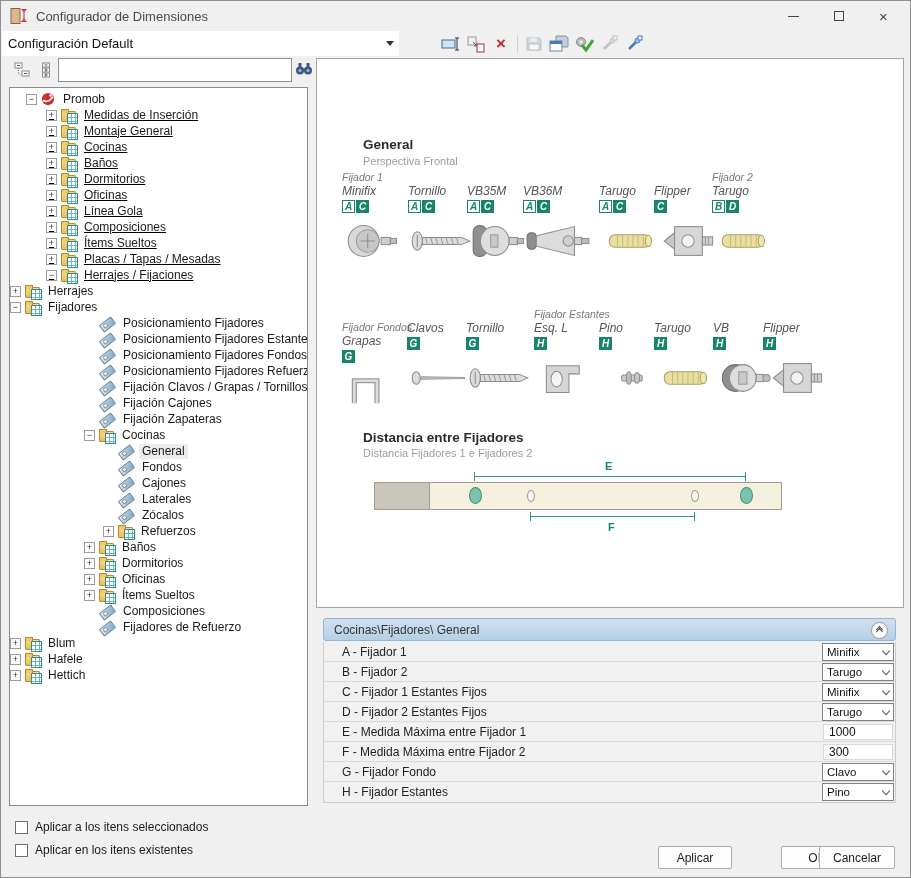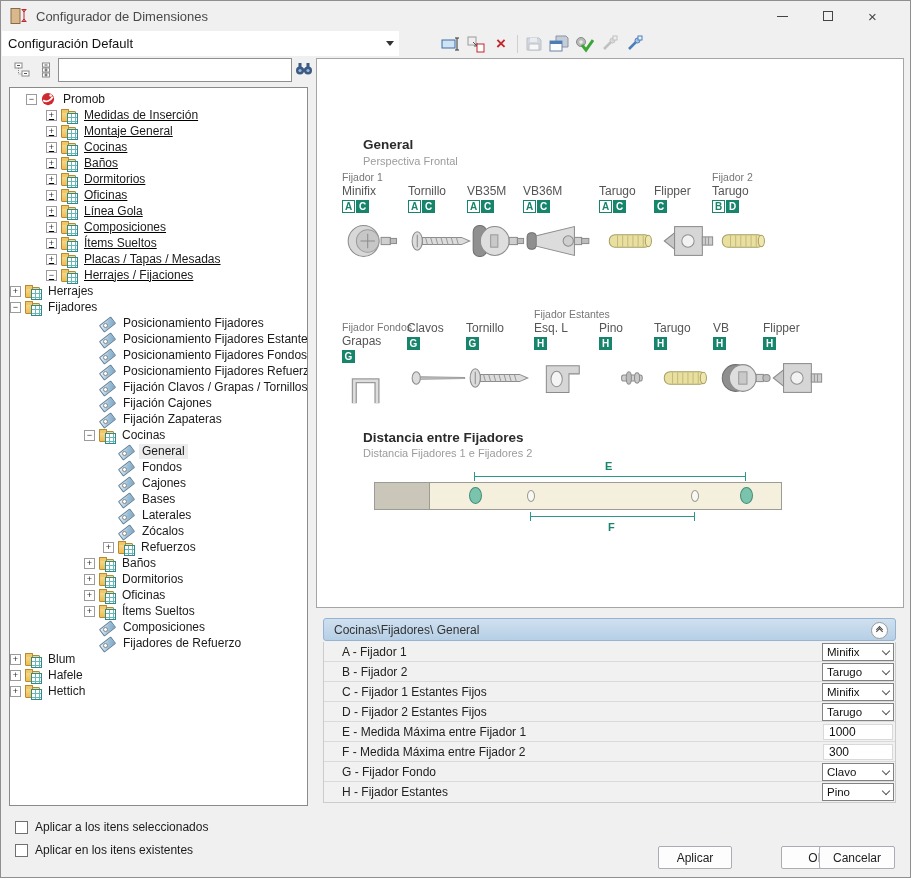--- a/index.html
+++ b/index.html
@@ -1,21 +1,21 @@
 <!DOCTYPE html>
 <html><head>
 <meta charset="utf-8">
 <style>
   html,body{margin:0;padding:0;background:#fff;}
   body{font-family:"Liberation Sans",sans-serif;-webkit-font-smoothing:antialiased;}
   .window{position:relative;width:911px;height:878px;background:#f0f0f0;border:1px solid #8f8f8f;overflow:hidden;box-sizing:border-box;}
   .window *{box-sizing:border-box;}
 
   
-  .titlebar{position:absolute;top:0;left:0;right:15px;height:30px;display:flex;align-items:center;}
+  .titlebar{position:absolute;top:0;left:0;right:4px;height:30px;display:flex;align-items:center;}
   .app-icon{margin-left:8px;width:20px;height:20px;flex:0 0 auto;}
   .title-text{margin-left:7px;font-size:13px;color:#4a4a4a;}
   .win-controls{position:absolute;right:0;top:0;height:30px;display:flex;}
   .wc{width:45px;height:30px;display:flex;align-items:center;justify-content:center;color:#444;}
   .wc-min i{display:block;width:11px;border-top:1px solid #444;}
   .wc-max i{display:block;width:10px;height:10px;border:1px solid #444;}
   .wc-close{font-size:15px;line-height:15px;}
 
   
   .cfgbar{position:absolute;top:30px;left:1px;right:1px;height:26px;background:#f0f0f0;}
@@ -53,21 +53,21 @@
   .ico.tag{width:16px;height:14px;}
   .ico.tag::before{content:"";position:absolute;left:1px;top:4px;width:13px;height:7px;background:linear-gradient(135deg,#eef4f9,#9fc0d8 55%,#7fa8c6);border:1px solid #5c7f9b;transform:rotate(-38deg);border-radius:1px;}
   .ico.tag::after{content:"";position:absolute;left:4px;top:6.5px;width:3px;height:3px;background:#fff;border:1px solid #888;border-radius:50%;}
   .tlabel{font-size:12px;color:#1a1a1a;padding:0 3px;line-height:15px;}
   .trow.sel .tlabel{background:#ececec;}
 
   
   .preview{position:absolute;left:315px;top:57px;width:588px;height:550px;background:#fff;border:1px solid #a5a5a5;}
   .sec-title{position:absolute;font-size:13.5px;font-weight:bold;color:#2b2b2b;}
   .sec-sub{position:absolute;font-size:11px;color:#9c9c9c;}
-  .fitem{position:absolute;width:72px;}
+  .fitem{position:absolute;width:72px;font-style:italic;}
   .fitem .sup{height:13px;font-size:10.5px;color:#777;white-space:nowrap;}
   .fitem .fname{height:15px;font-size:12px;color:#555;white-space:nowrap;}
   .badges{height:16px;display:flex;gap:1px;margin-top:1px;}
   .badge{width:13px;height:13px;font-size:10px;font-weight:bold;display:flex;align-items:center;justify-content:center;}
   .badge.solid{background:#17846C;color:#fff;border:1px solid #17846C;}
   .badge.outline{background:#fff;color:#17846C;border:1px solid #17846C;}
   .fimg{margin-top:2px;width:72px;height:46px;}
   .fimg svg{display:block;}
 
   
@@ -351,25 +351,20 @@
         <span class="tlabel">Fondos</span>
       </div>
     <div class="trow l4">
         <span class="exp none"></span>
         <span class="ico tag"></span>
         <span class="tlabel">Cajones</span>
       </div>
     <div class="trow l4">
         <span class="exp none"></span>
         <span class="ico tag"></span>
-        <span class="tlabel">Bases</span>
-      </div>
-    <div class="trow l4">
-        <span class="exp none"></span>
-        <span class="ico tag"></span>
         <span class="tlabel">Laterales</span>
       </div>
     <div class="trow l4">
         <span class="exp none"></span>
         <span class="ico tag"></span>
         <span class="tlabel">Zócalos</span>
       </div>
     <div class="trow l4">
         <span class="exp plus"></span>
         <span class="ico folder"></span>

